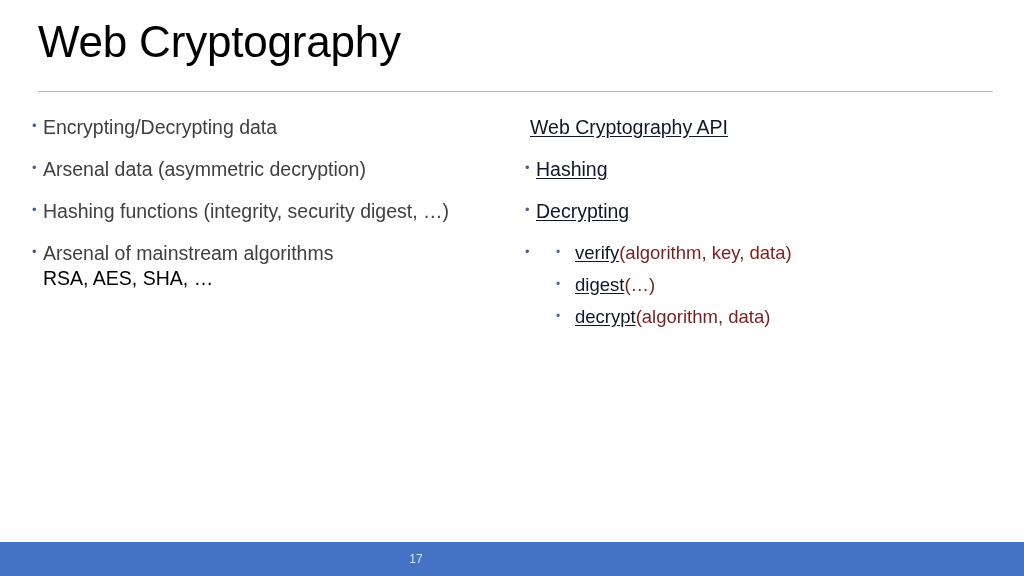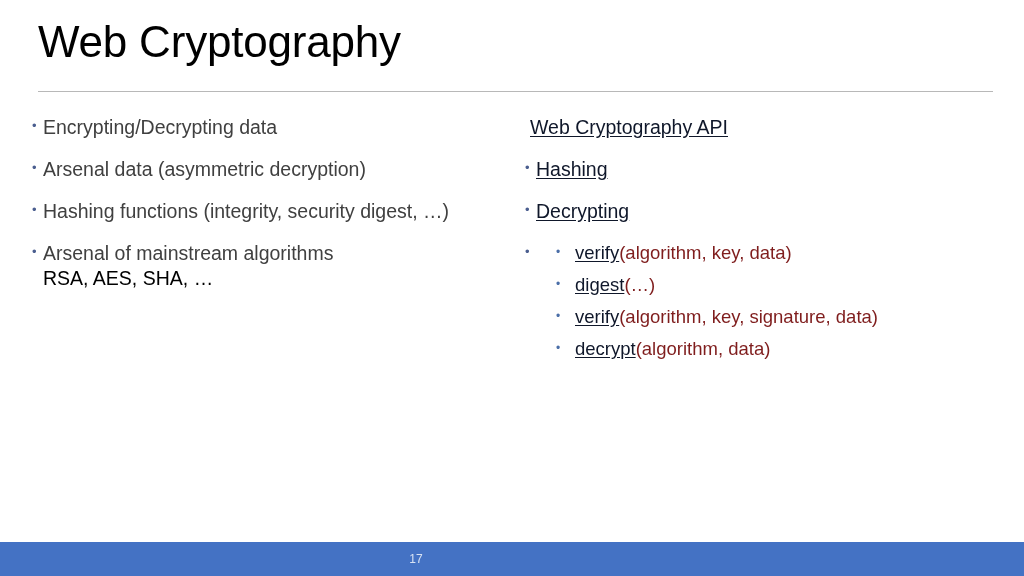--- a/index.html
+++ b/index.html
@@ -184,23 +184,20 @@
       <li>
 
         <ul class="lvl2">
           <li>
             <span class="lnk">verify</span><span class="args">(algorithm, key, data)</span>
           </li>
           <li>
             <span class="lnk">digest</span><span class="args">(…)</span>
           </li>
           <li>
-            <span class="lnk">verify</span><span class="args">(algorithm, key, signature, data)</span>
-          </li>
-          <li>
             <span class="lnk">decrypt</span><span class="args">(algorithm, data)</span>
           </li>
         </ul>
       </li>
 
     </ul>
   </div>
 
   <div class="footer-bar"></div>
   <div class="page-number">17</div>

